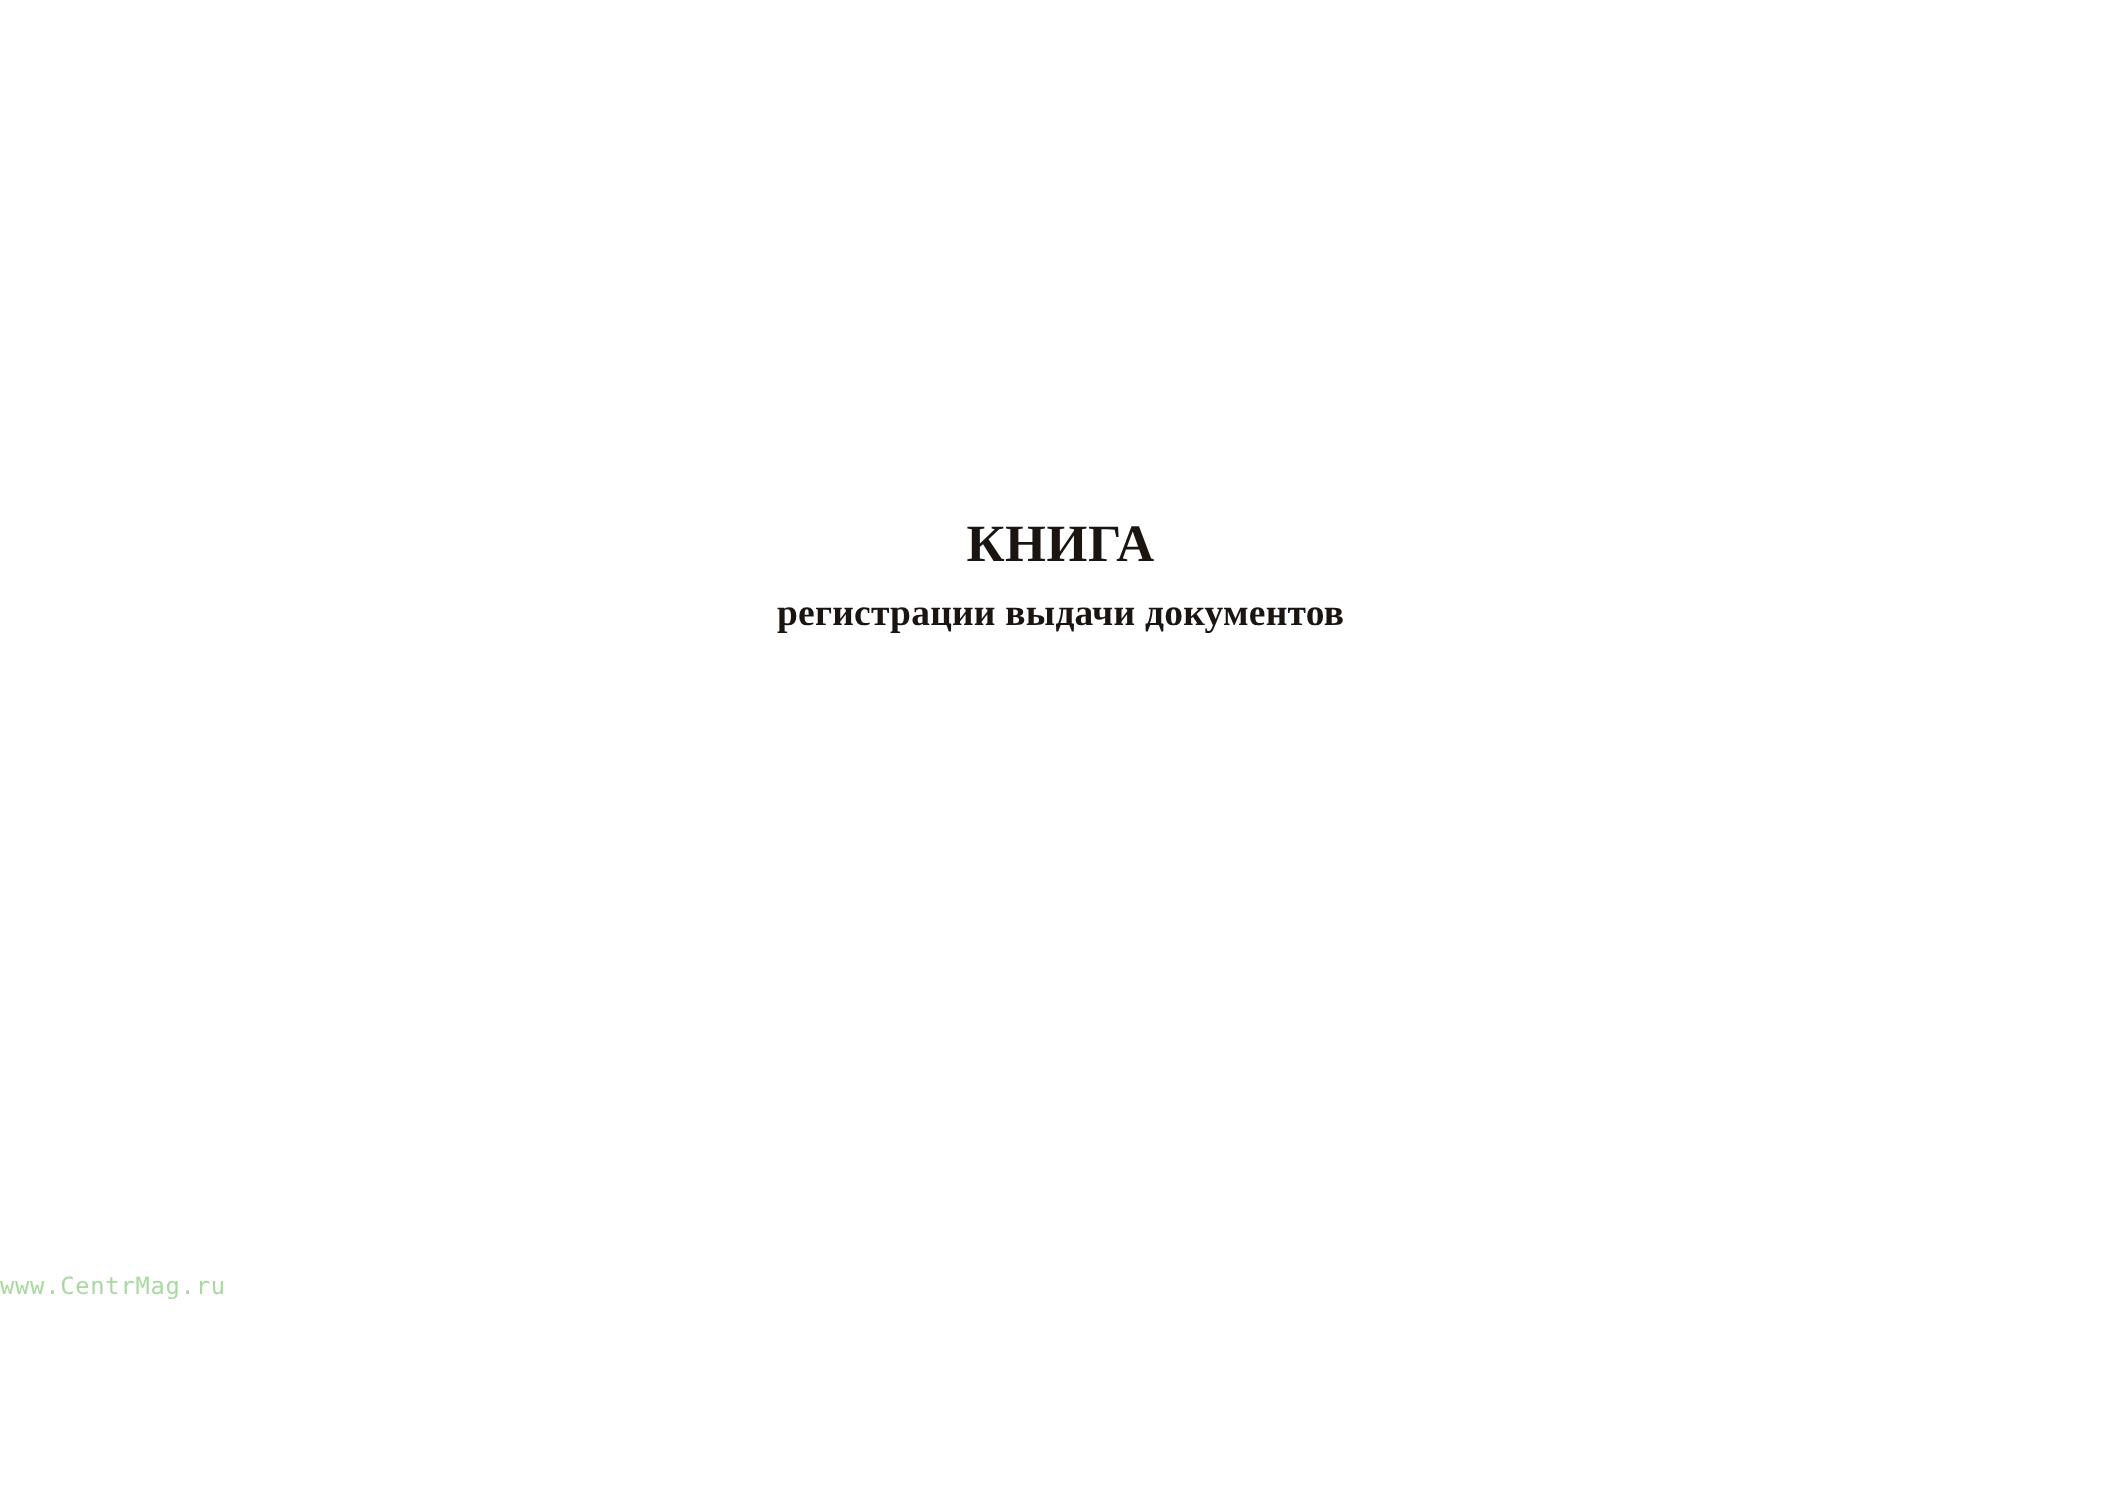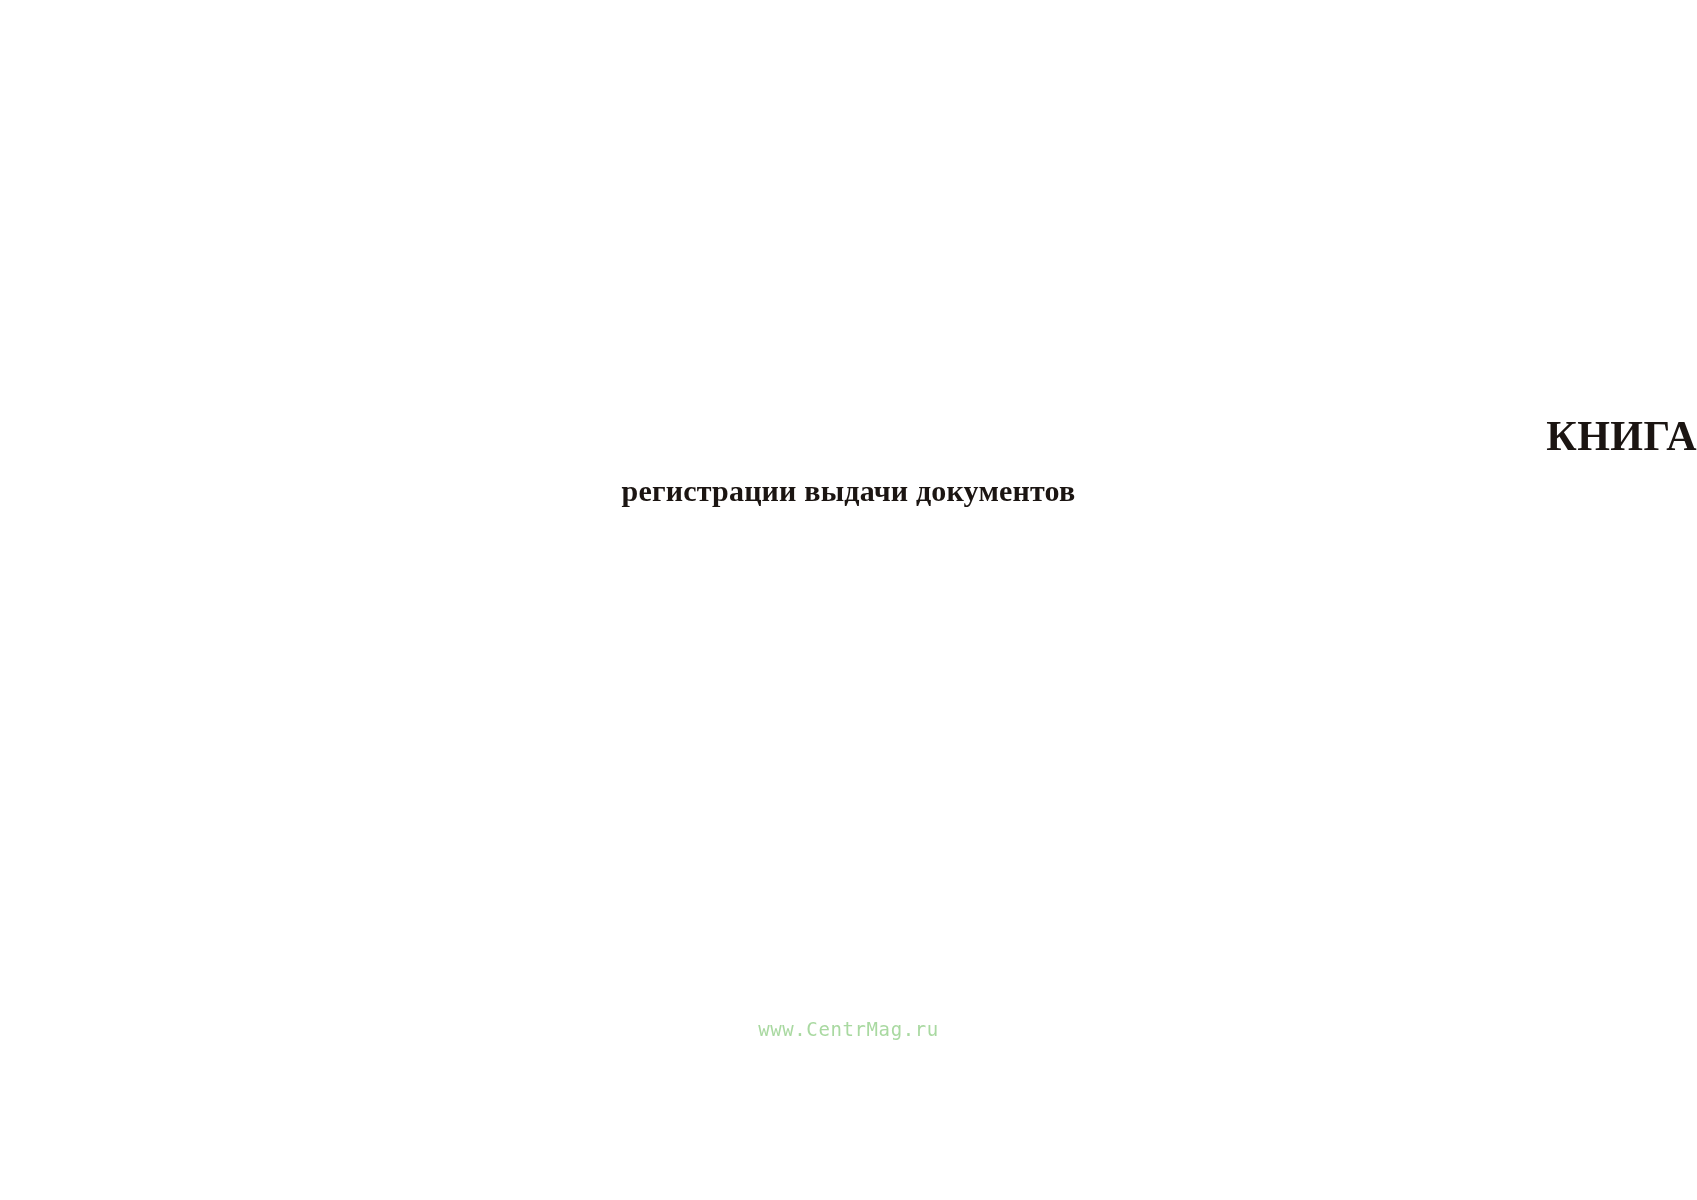--- a/index.html
+++ b/index.html
@@ -31,39 +31,37 @@
   }
 
   .title-main {
     font-family: "Liberation Serif", serif;
     font-weight: bold;
     font-size: 42px;
     line-height: 1.28;
     color: #1b1512;
     letter-spacing: 0.5px;
     margin: 0;
-    text-align: right;
   }
 
   .title-sub {
     font-family: "Liberation Serif", serif;
     font-weight: bold;
     font-size: 30px;
     line-height: 1.28;
     color: #1b1512;
     letter-spacing: 0.2px;
     margin: 8px 0 0 0;
   }
 
   .watermark {
     position: absolute;
     left: 0;
     right: 0;
     top: 1018px;
-    text-align: center;
     font-family: "DejaVu Sans Mono", monospace;
     font-size: 19px;
     letter-spacing: 0.6px;
     color: #a9d9a1;
   }
 </style>
 </head>
 <body>
 
 <div class="page">

